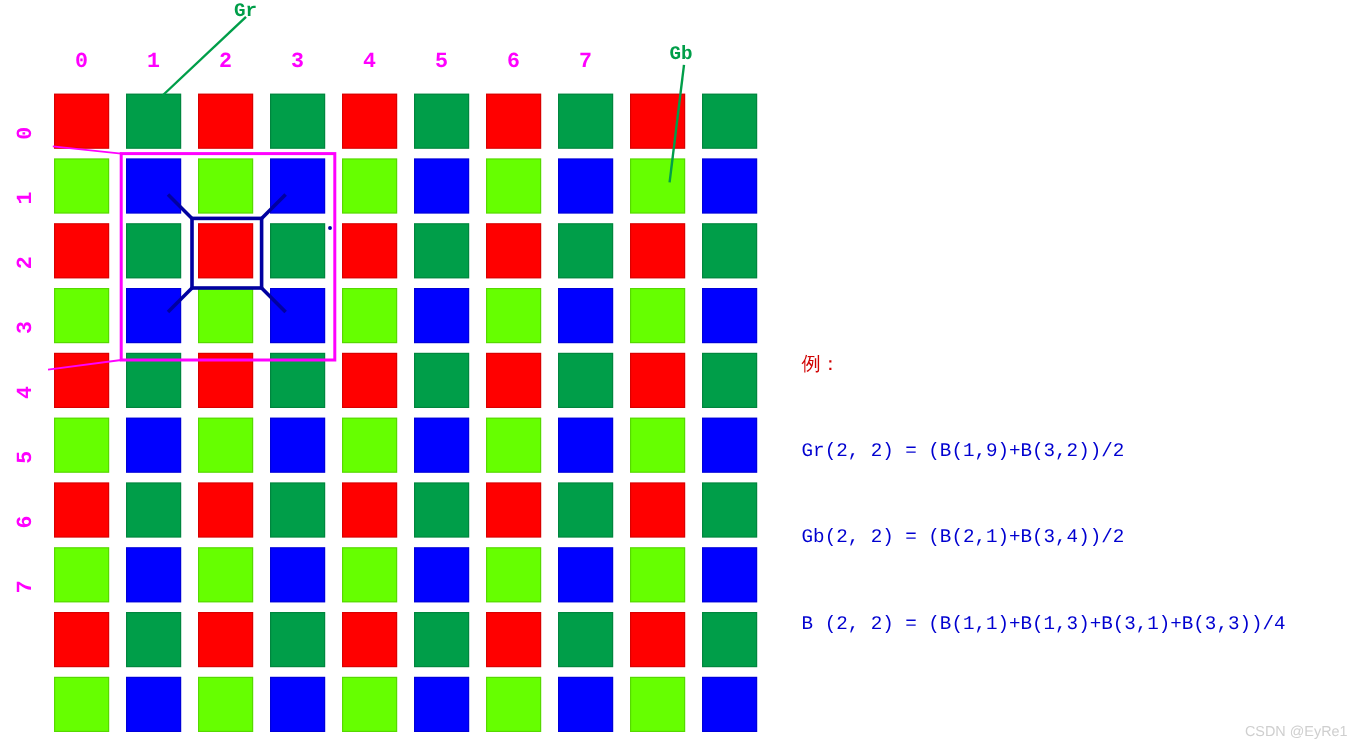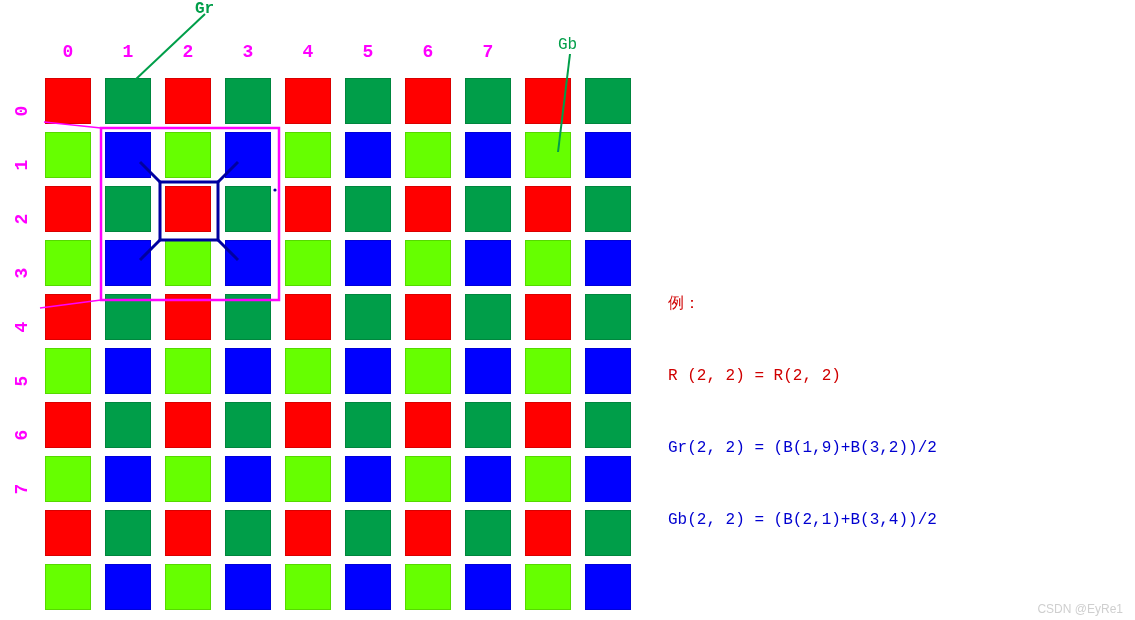--- a/index.html
+++ b/index.html
@@ -55,21 +55,21 @@
 
   
   .anno-gr {
     position: absolute;
     left: 195px; top: 0;
     color: #009e49; font-weight: bold; font-size: 16px;
   }
   .anno-gb {
     position: absolute;
     left: 558px; top: 36px;
-    color: #009e49; font-weight: normal; font-size: 16px;
+    color: #009e49; font-weight: bold; font-size: 16px;
   }
 
   
   .formula {
     position: absolute;
     left: 668px;
     top: 244px;
     font-family: "Consolas", "Courier New", monospace;
     font-size: 16px;
     line-height: 24px;
@@ -243,21 +243,21 @@
     <circle cx="275" cy="190" r="1.6" fill="#0000a0"></circle>
 
     <line x1="160" y1="182" x2="140" y2="162" stroke="#0000a0" stroke-width="3"></line>
     <line x1="218" y1="182" x2="238" y2="162" stroke="#0000a0" stroke-width="3"></line>
     <line x1="160" y1="240" x2="140" y2="260" stroke="#0000a0" stroke-width="3"></line>
     <line x1="218" y1="240" x2="238" y2="260" stroke="#0000a0" stroke-width="3"></line>
   </svg>
 
   <div class="formula">
     <div class="f-red">例：</div>
-    <div class="f-red">R (2, 2) = R(2, 2)</div>
     <div class="f-blue">Gr(2, 2) = (B(1,9)+B(3,2))/2</div>
     <div class="f-blue">Gb(2, 2) = (B(2,1)+B(3,4))/2</div>
+    <div class="f-blue">B (2, 2) = (B(1,1)+B(1,3)+B(3,1)+B(3,3))/4</div>
     
     
   </div>
 
   <div class="watermark">CSDN @EyRe1</div>
 </div>
 
 </body></html>

